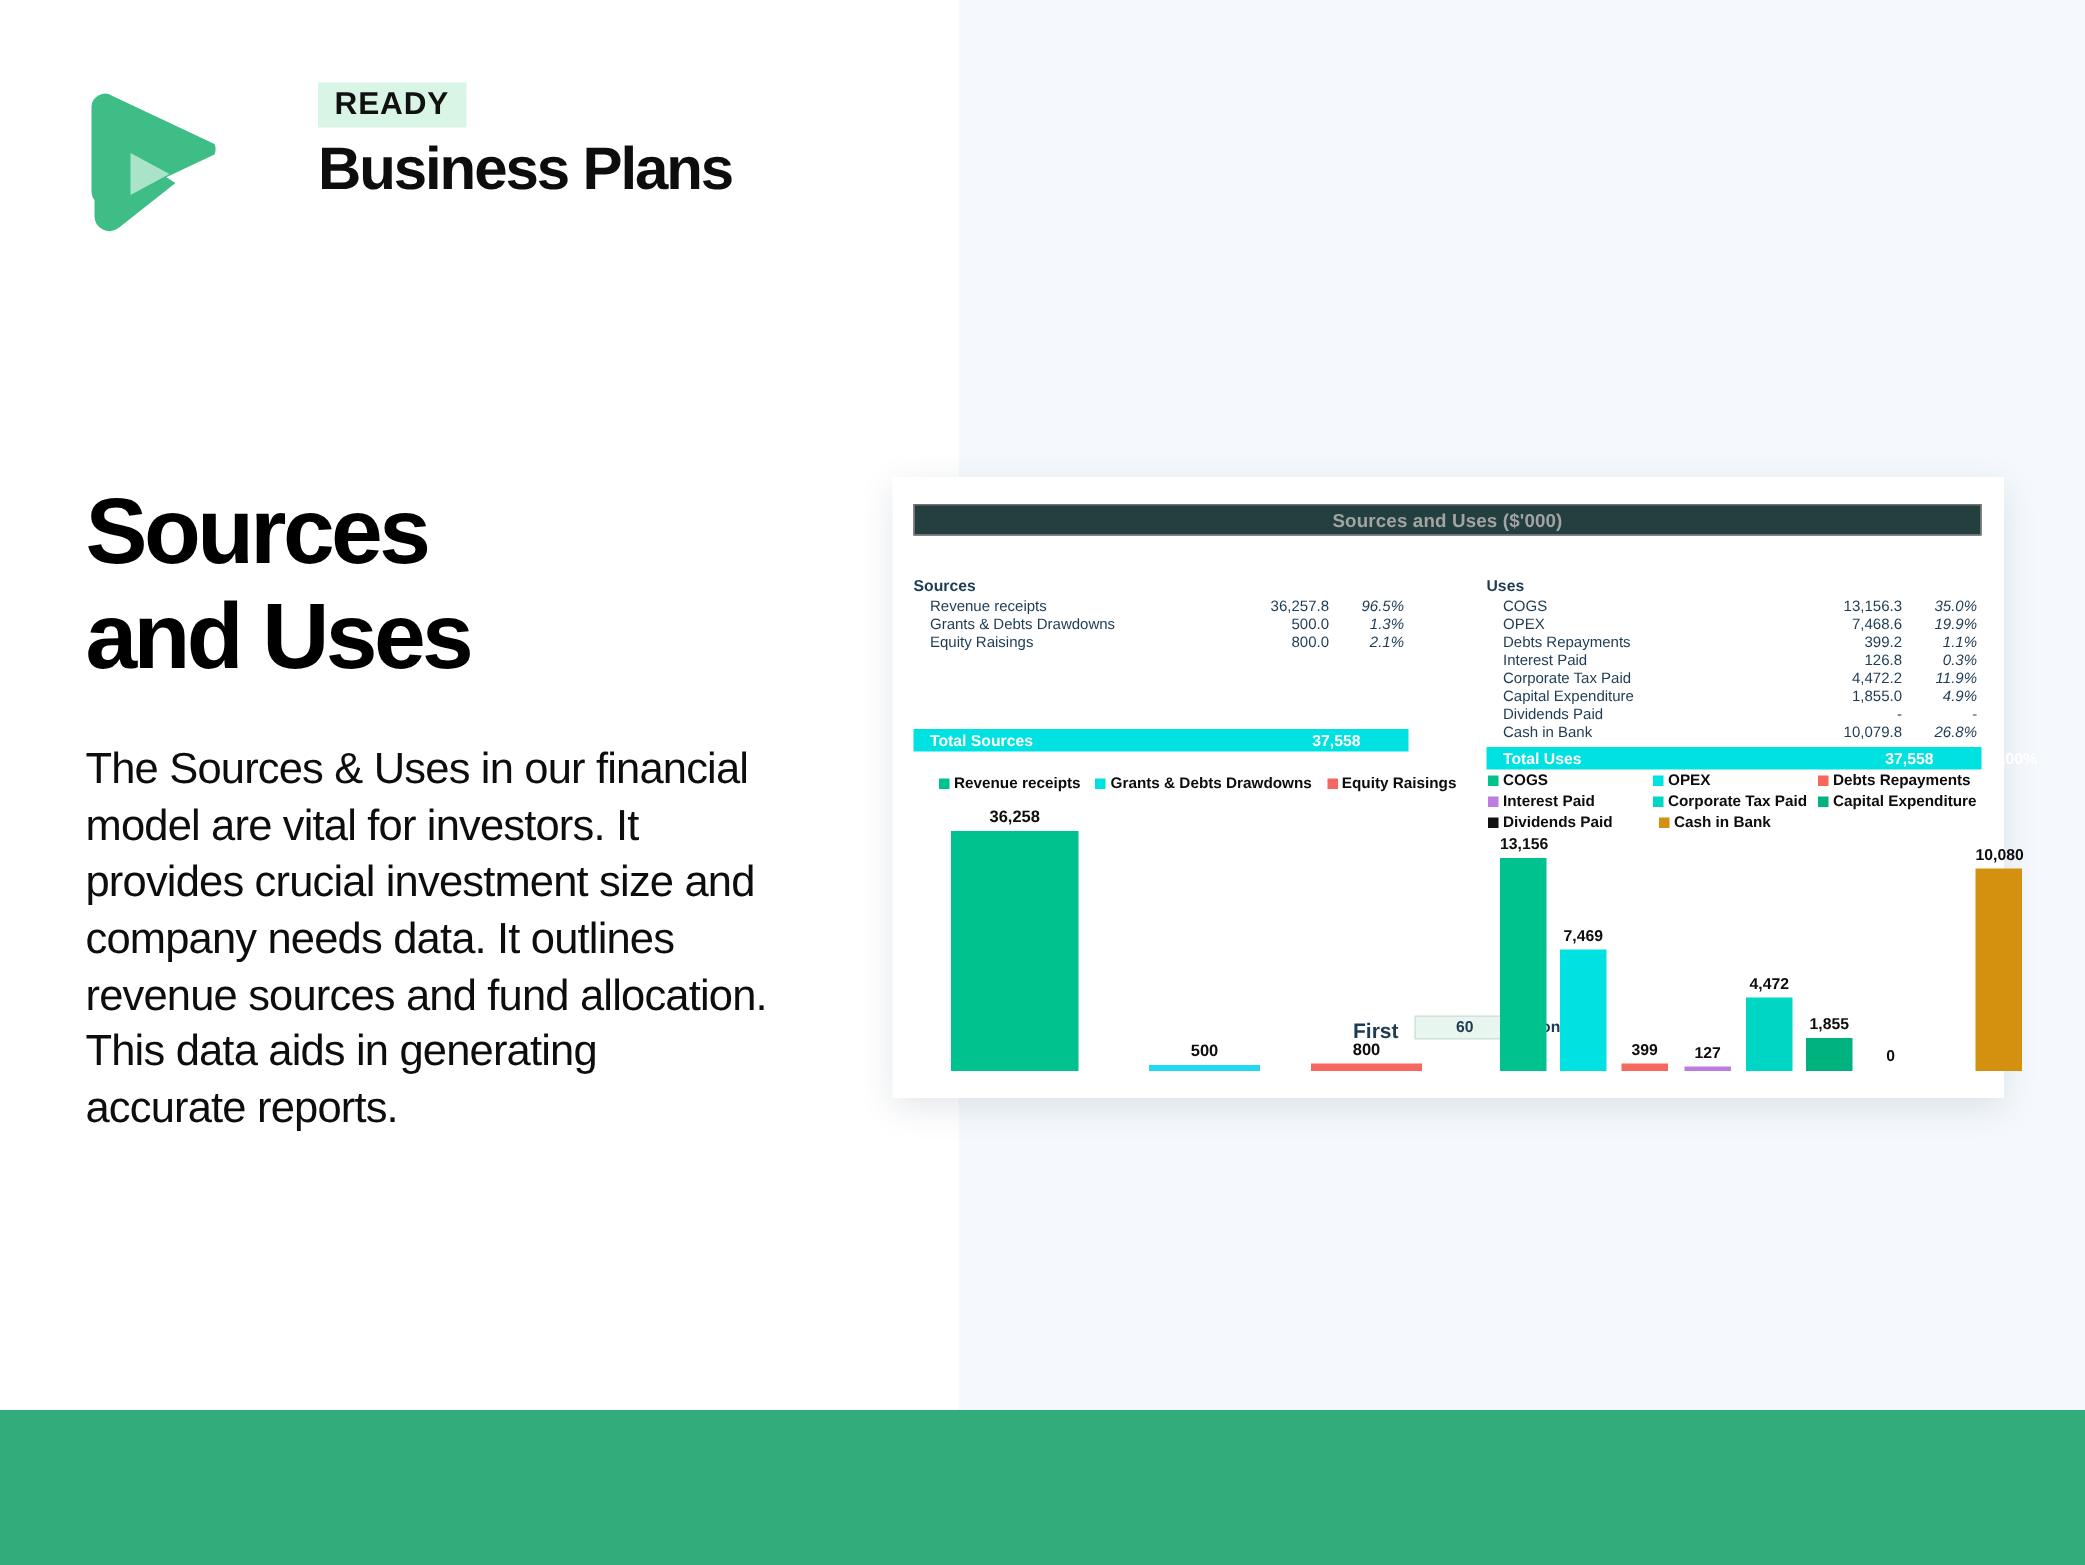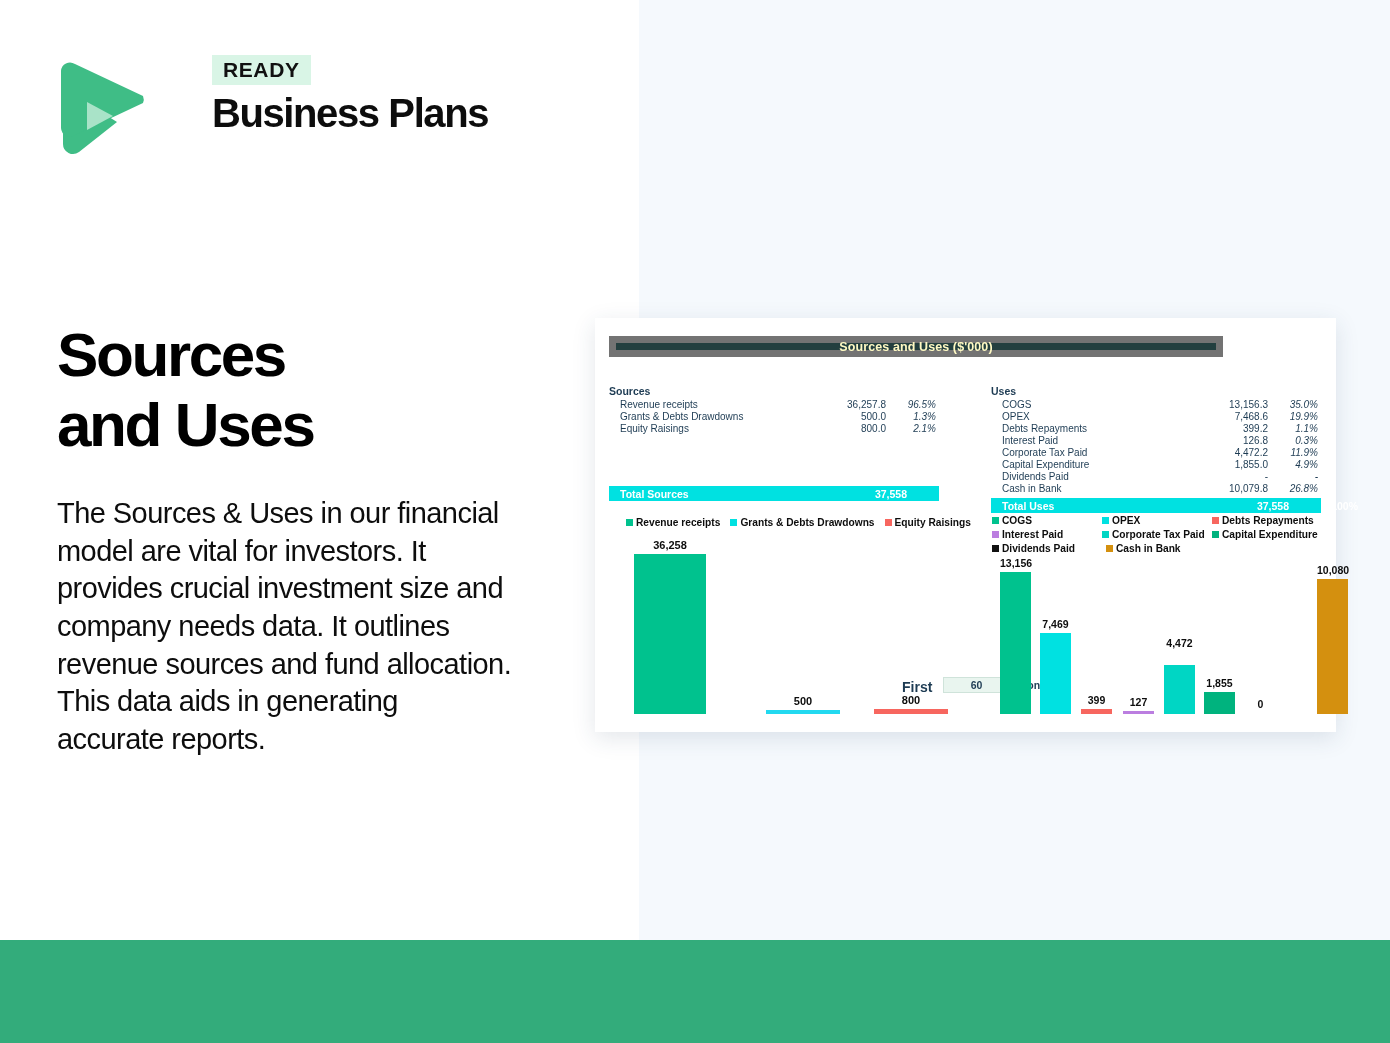--- a/index.html
+++ b/index.html
@@ -47,23 +47,23 @@
     color: #0d0d0d;
   }
 
   
   .card {
     position: absolute; left: 595px; top: 318px; width: 741px; height: 414px;
     background: #ffffff;
     box-shadow: 0 6px 22px rgba(40,60,90,0.13);
   }
   .sheet-title-bar {
-    position: absolute; left: 14px; top: 18px; width: 614px; height: 21px;
-    background: #233f3f; border: 7px solid #737373;
-    color: #fef9c3; font-size: 12.5px; font-weight: 700;
+    position: absolute; left: 14px; top: 18px; width: 712px; height: 21px;
+    background: #233f3f; border: 1px solid #737373;
+    color: #a3a3a3; font-size: 12.5px; font-weight: 700;
     display: flex; align-items: center; justify-content: center; letter-spacing: 0.1px;
   }
 
   .period-row {
     position: absolute; left: 14px; top: 361px; width: 712px; height: 16px;
   }
   .lbl-first {
     position: absolute; left: 293px; top: 0; font-size: 14px; font-weight: 700; color: #1d3b53;
   }
   .months-input {
@@ -287,21 +287,21 @@
         <span>Dividends Paid</span>
       </span>
       <span class="legend-item">
         <span class="swatch" style="background:#d4900f"></span>
         <span>Cash in Bank</span>
       </span>
     </div>
   </div>
 
   <div class="chart left">
-    <div class="bar-slot" style="left:8px; width:72px; height:160px;">
+    <div class="bar-slot" style="left:8px; width:85px; height:160px;">
       <div class="bar-label" style="bottom:100%; margin-bottom:3px;">36,258</div>
       <div class="bar" style="height:100%; background:#00c28e;"></div>
     </div>
     <div class="bar-slot" style="left:140px; width:74px; height:4px;">
       <div class="bar-label" style="bottom:100%; margin-bottom:3px;">500</div>
       <div class="bar" style="height:100%; background:#22d9f0;"></div>
     </div>
     <div class="bar-slot" style="left:248px; width:74px; height:5px;">
       <div class="bar-label" style="bottom:100%; margin-bottom:3px;">800</div>
       <div class="bar" style="height:100%; background:#f7665f;"></div>
@@ -319,21 +319,21 @@
     </div>
     <div class="bar-slot" style="left:89px; width:31px; height:5px;">
       <div class="bar-label" style="bottom:100%; margin-bottom:3px;">399</div>
       <div class="bar" style="height:100%; background:#f7665f;"></div>
     </div>
     <div class="bar-slot" style="left:131px; width:31px; height:3px;">
       <div class="bar-label" style="bottom:100%; margin-bottom:3px;">127</div>
       <div class="bar" style="height:100%; background:#bb7ee0;"></div>
     </div>
     <div class="bar-slot" style="left:172px; width:31px; height:49px;">
-      <div class="bar-label" style="bottom:100%; margin-bottom:16px;">4,472</div>
+      <div class="bar-label" style="bottom:100%; margin-bottom:3px;">4,472</div>
       <div class="bar" style="height:100%; background:#00d6c4;"></div>
     </div>
     <div class="bar-slot" style="left:212px; width:31px; height:22px;">
       <div class="bar-label" style="bottom:100%; margin-bottom:3px;">1,855</div>
       <div class="bar" style="height:100%; background:#00b37e;"></div>
     </div>
     <div class="bar-slot" style="left:253px; width:31px; height:1px;">
       <div class="bar-label" style="bottom:100%; margin-bottom:3px;">0</div>
       <div class="bar" style="height:100%; background:transparent;"></div>
     </div>

